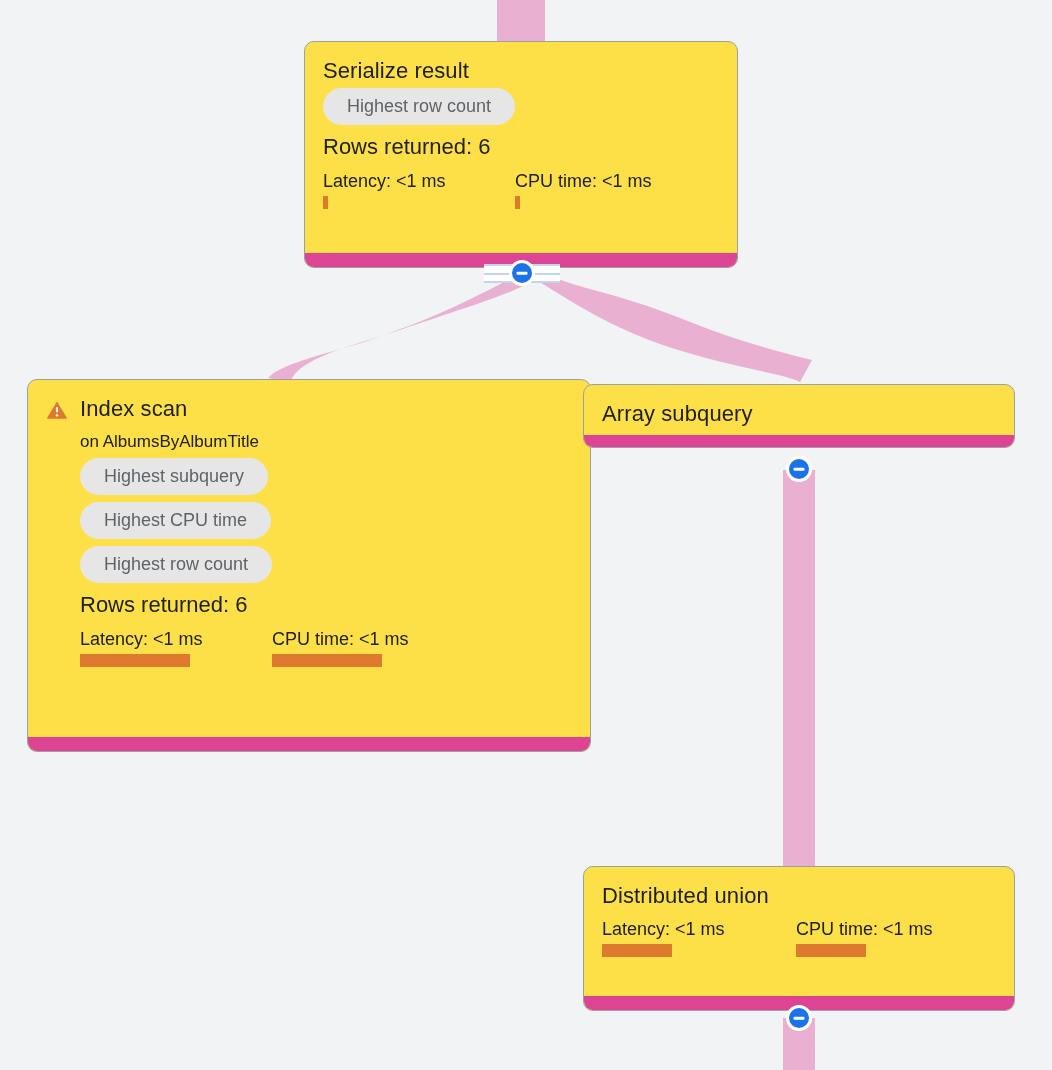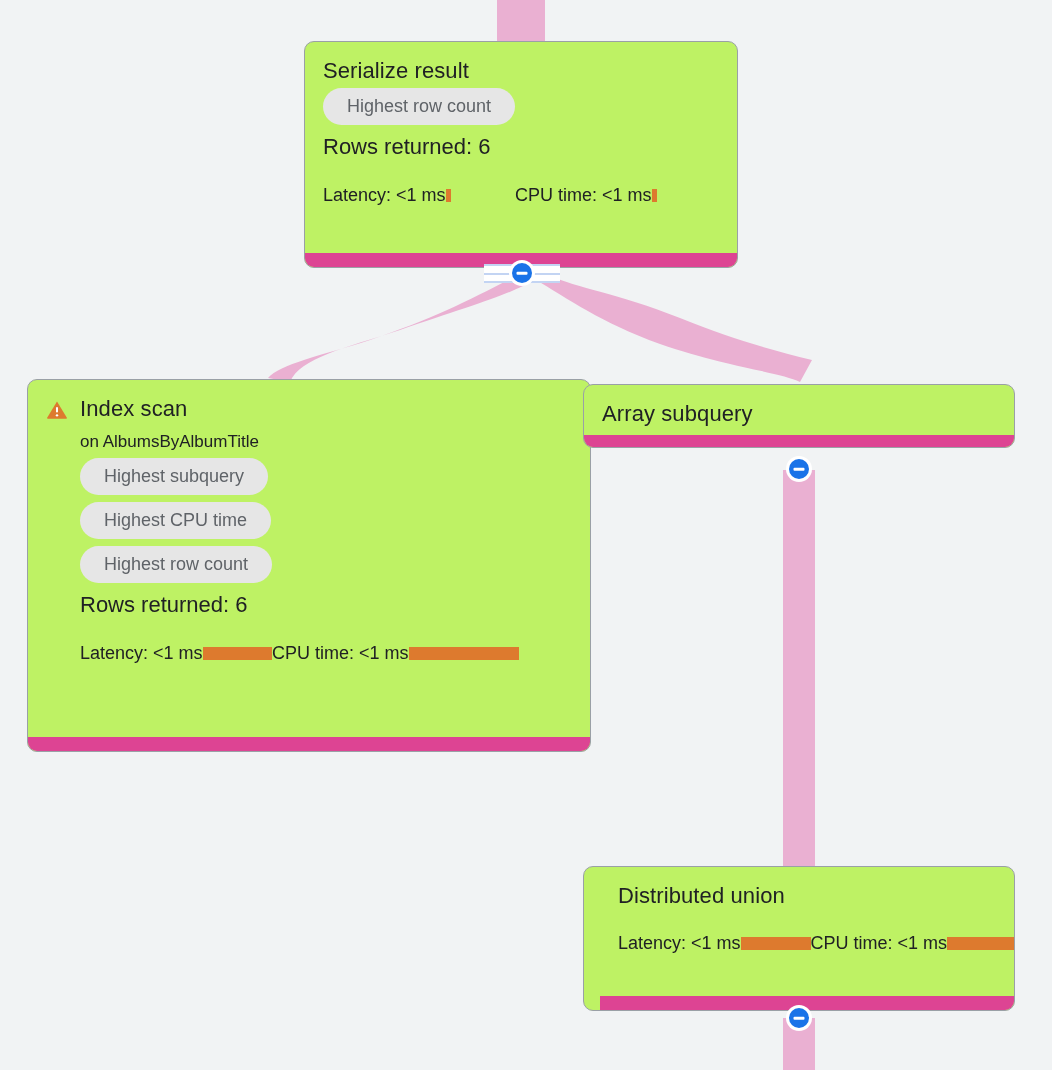--- a/index.html
+++ b/index.html
@@ -30,21 +30,21 @@
     width: 1052px;
     height: 1070px;
     overflow: visible;
     pointer-events: none;
   }
 
   
   .node {
     position: absolute;
     box-sizing: border-box;
-    background: #bef264;
+    background: #fde047;
     border: 1px solid #9aa0a6;
     border-radius: 10px;
     overflow: hidden;
     display: flex;
     flex-direction: column;
   }
   .node-body {
     flex: 1 1 auto;
     padding: 16px 18px 10px 18px;
   }
@@ -111,22 +111,21 @@
     color: #202124;
     margin-top: 11px;
   }
 
   .metrics {
     margin-top: 13px;
     display: flex;
   }
   .metric {
     display: flex;
-    flex-direction: row;
-    margin-top: 14px;
+    flex-direction: column;
   }
   .metric-label {
     font-size: 18px;
     line-height: 21px;
     color: #202124;
     white-space: nowrap;
   }
   .metric-bar {
     margin-top: 4px;
     height: 13px;
@@ -282,21 +281,21 @@
         <div class="node-title">Array subquery</div>
       </div>
     </div>
     <div class="node-bar"></div>
   </div>
 
   <div class="handle" style="left:786px; top:456px;">
     <div class="handle-dot"></div>
   </div>
 
-  <div class="node" style="left:583px; top:866px; width:432px; height:145px;padding-left:16px;">
+  <div class="node" style="left:583px; top:866px; width:432px; height:145px;">
     <div class="node-body">
       <div class="node-title-row">
         <div class="node-title">Distributed union</div>
       </div>
       <div class="metrics" style="margin-top:10px;">
         <div class="metric" style="width:194px;">
           <div class="metric-label">Latency: &lt;1 ms</div>
           <div class="metric-bar" style="width:70px;"></div>
         </div>
         <div class="metric">

